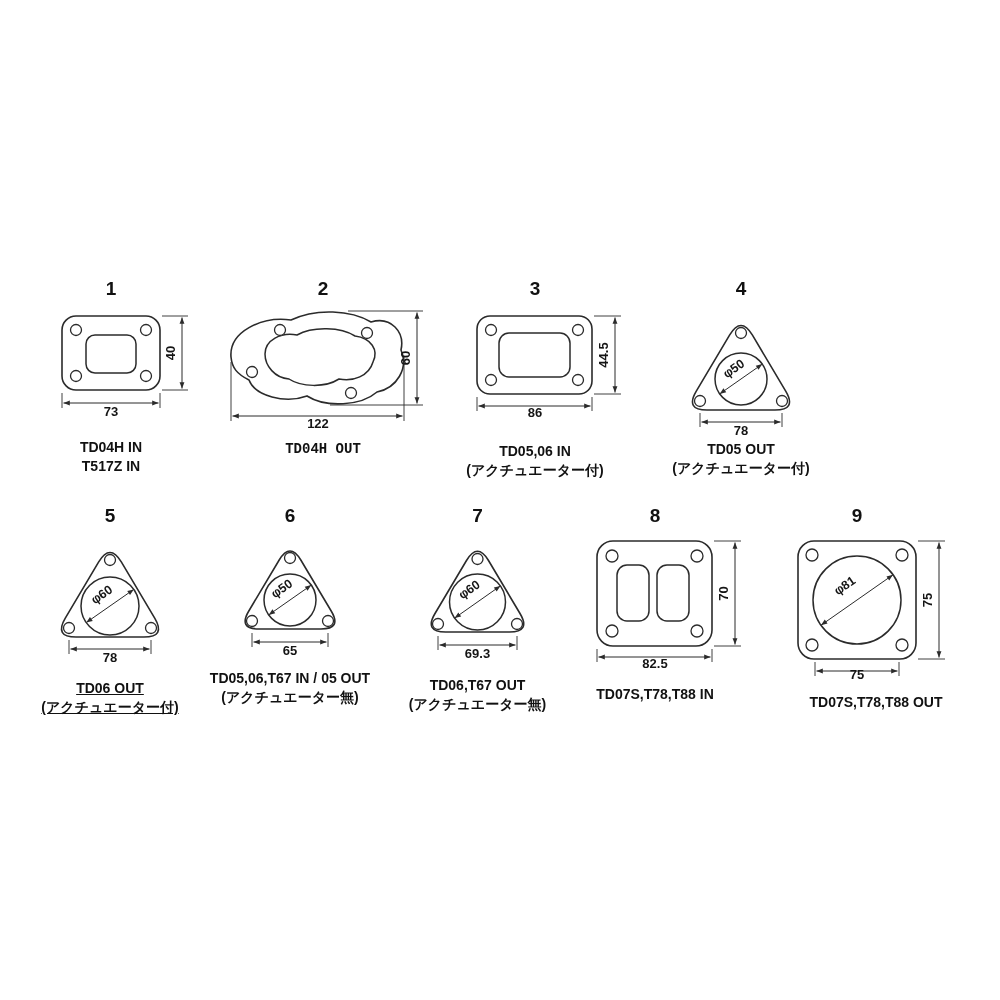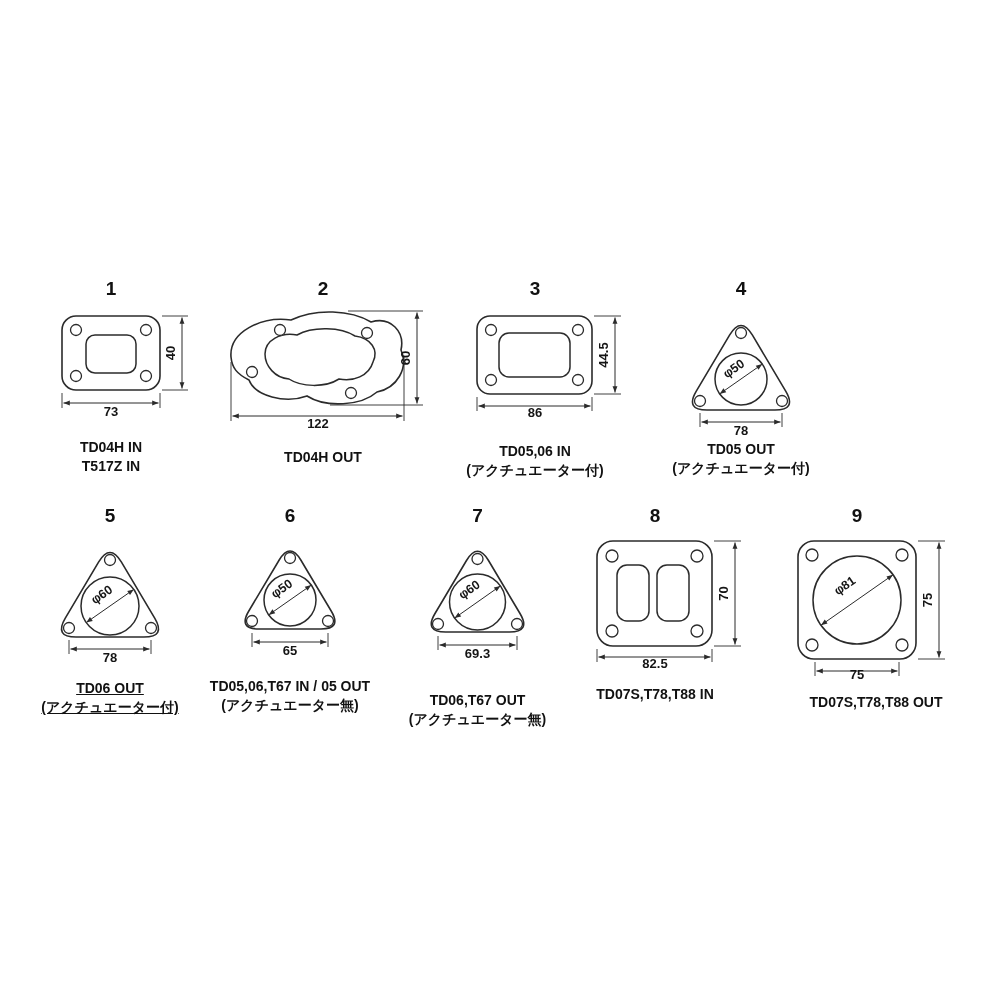--- a/index.html
+++ b/index.html
@@ -77,21 +77,21 @@
         <line class="dim" x1="199" y1="10.5" x2="199" y2="101.5" marker-start="url(#ar)" marker-end="url(#ar)"></line>
         <text x="192" y="56" text-anchor="middle" transform="rotate(-90 192 56)">60</text>
       </g>
       <g>
         <line class="ext" x1="13" y1="60" x2="13" y2="119"></line>
           <line class="ext" x1="186" y1="55" x2="186" y2="119"></line>
         <line class="dim" x1="14.5" y1="114" x2="184.5" y2="114" marker-start="url(#ar)" marker-end="url(#ar)"></line>
         <text x="100" y="126" text-anchor="middle">122</text>
       </g>
     </svg>
-    <div class="label" style="margin-top:18px;">
+    <div class="label" style="margin-top:10px;font-family:Liberation Mono, monospace;">
       <div>TD04H OUT</div>
     </div>
   </div>
 
   <div class="item" style="left:435px; top:276px; width:200px;">
     <div class="num">3</div>
     <svg width="200" height="116">
       <rect class="outline" x="42" y="14" width="115" height="78" rx="13"></rect>
       <rect class="port" x="64" y="31" width="71" height="44" rx="10"></rect>
       <g>
@@ -187,21 +187,21 @@
         <line class="dim" x1="48.7" y1="85.9" x2="91.3" y2="56.1" marker-start="url(#ar)" marker-end="url(#ar)"></line>
         <text x="64" y="63" text-anchor="middle" transform="rotate(-35 64 63)" style="font-size:12.5px">φ50</text>
       </g>
       <g>
         <line class="ext" x1="32" y1="104" x2="32" y2="118"></line>
           <line class="ext" x1="108" y1="104" x2="108" y2="118"></line>
         <line class="dim" x1="33.5" y1="113" x2="106.5" y2="113" marker-start="url(#ar)" marker-end="url(#ar)"></line>
         <text x="70" y="126" text-anchor="middle">65</text>
       </g>
     </svg>
-    <div class="label" style="margin-top:18px;">
+    <div class="label" style="margin-top:10px;">
       <div>TD05,06,T67 IN / 05 OUT</div>
       <div>(アクチュエーター無)</div>
     </div>
   </div>
 
   <div class="item" style="left:405px; top:503px; width:145px;">
     <div class="num">7</div>
     <svg width="145" height="133">
       <path class="outline" d="M61.5,31.5 Q72.5,13 83.5,31.5 L115,84.5 Q126,103 104.5,103 L40.5,103 Q19,103 30,84.5 Z"></path>
       <circle class="port" cx="72.5" cy="73" r="28"></circle>
@@ -214,21 +214,21 @@
         <line class="dim" x1="49.6" y1="89.1" x2="95.4" y2="56.9" marker-start="url(#ar)" marker-end="url(#ar)"></line>
         <text x="66.5" y="64" text-anchor="middle" transform="rotate(-35 66.5 64)" style="font-size:12.5px">φ60</text>
       </g>
       <g>
         <line class="ext" x1="33" y1="107" x2="33" y2="121"></line>
           <line class="ext" x1="112" y1="107" x2="112" y2="121"></line>
         <line class="dim" x1="34.5" y1="116" x2="110.5" y2="116" marker-start="url(#ar)" marker-end="url(#ar)"></line>
         <text x="72.5" y="129" text-anchor="middle">69.3</text>
       </g>
     </svg>
-    <div class="label" style="margin-top:29px;">
+    <div class="label" style="margin-top:14px;">
       <div>TD06,T67 OUT</div>
       <div>(アクチュエーター無)</div>
     </div>
   </div>
 
   <div class="item" style="left:555px; top:503px; width:200px;">
     <div class="num">8</div>
     <svg width="200" height="140">
       <rect class="outline" x="42" y="12" width="115" height="105" rx="16"></rect>
       <rect class="port" x="62" y="36" width="32" height="56" rx="10"></rect>

